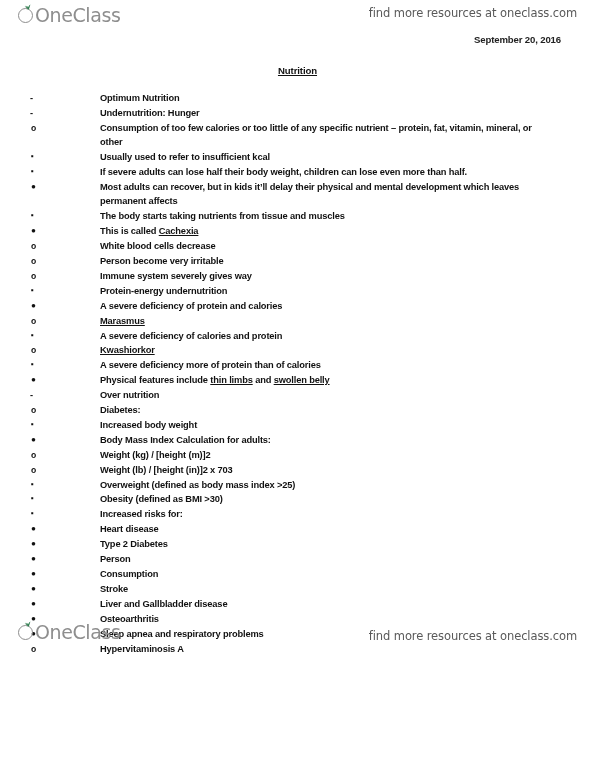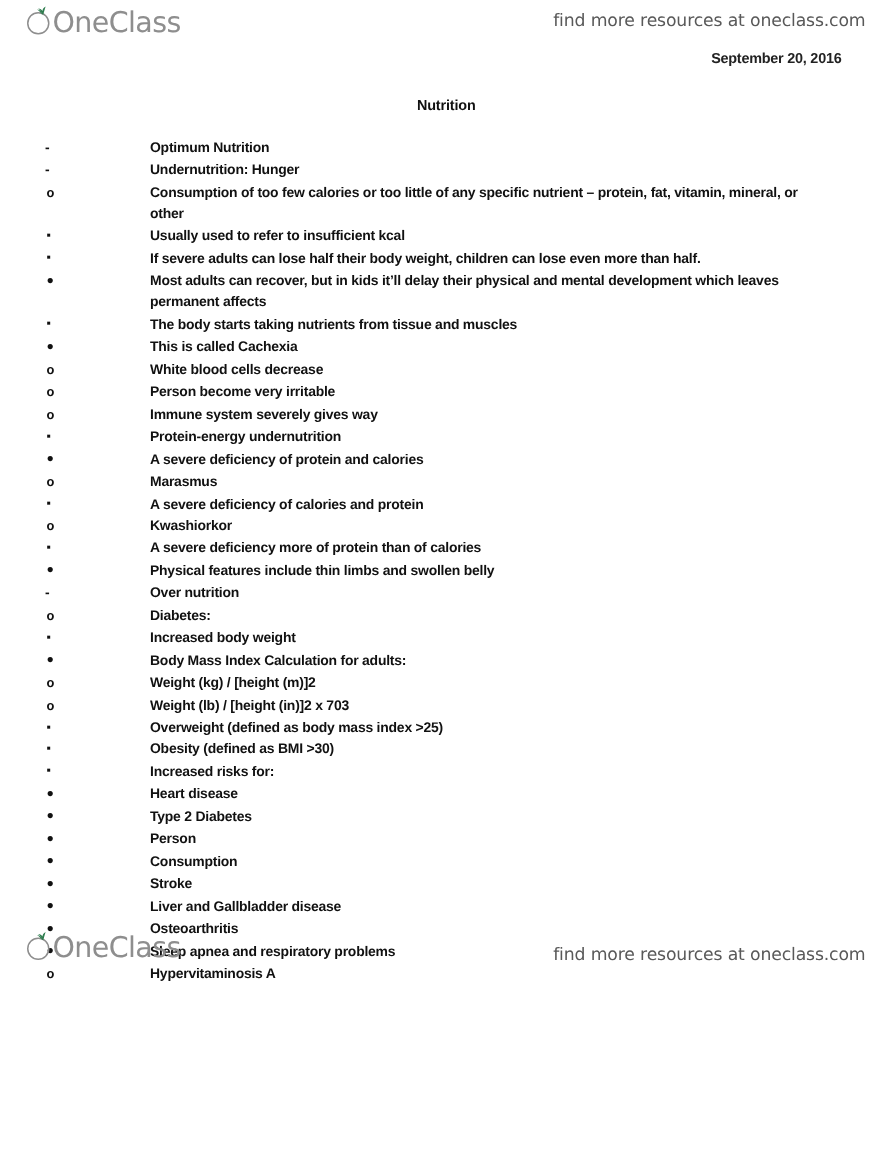--- a/index.html
+++ b/index.html
@@ -103,20 +103,21 @@
   .sheet {
     position: absolute;
     left: 0; right: 0;
     top: 62px;
     padding: 0 52px 0 52px;
   }
   .doc-title {
     text-align: center;
     font-size: 9.6px;
     font-weight: bold;
+    text-decoration: underline;
     letter-spacing: -0.1px;
     margin: 3px 0 15px 0;
     color: #111;
   }
   .lead {
     font-size: 9.6px;
     font-weight: bold;
     letter-spacing: -0.15px;
     margin: 0 0 8px 0;
     color: #111;
@@ -162,21 +163,21 @@
   .d5 { padding-left: 37px; }
   .d6 { padding-left: 36px; }
 
   li.item > .mk { left: -22px; }
   .d2 > li.item > .mk,
   .d3 > li.item > .mk,
   .d4 > li.item > .mk,
   .d5 > li.item > .mk,
   .d6 > li.item > .mk { left: -21px; }
 
-  .u { }
+  .u { text-decoration: underline; }
 </style>
 </head>
 <body>
 
 <div id="page">
 
   <div class="hdr">
     <div class="brand">
       <span class="o-wrap">
         <span class="o-ring"></span>

